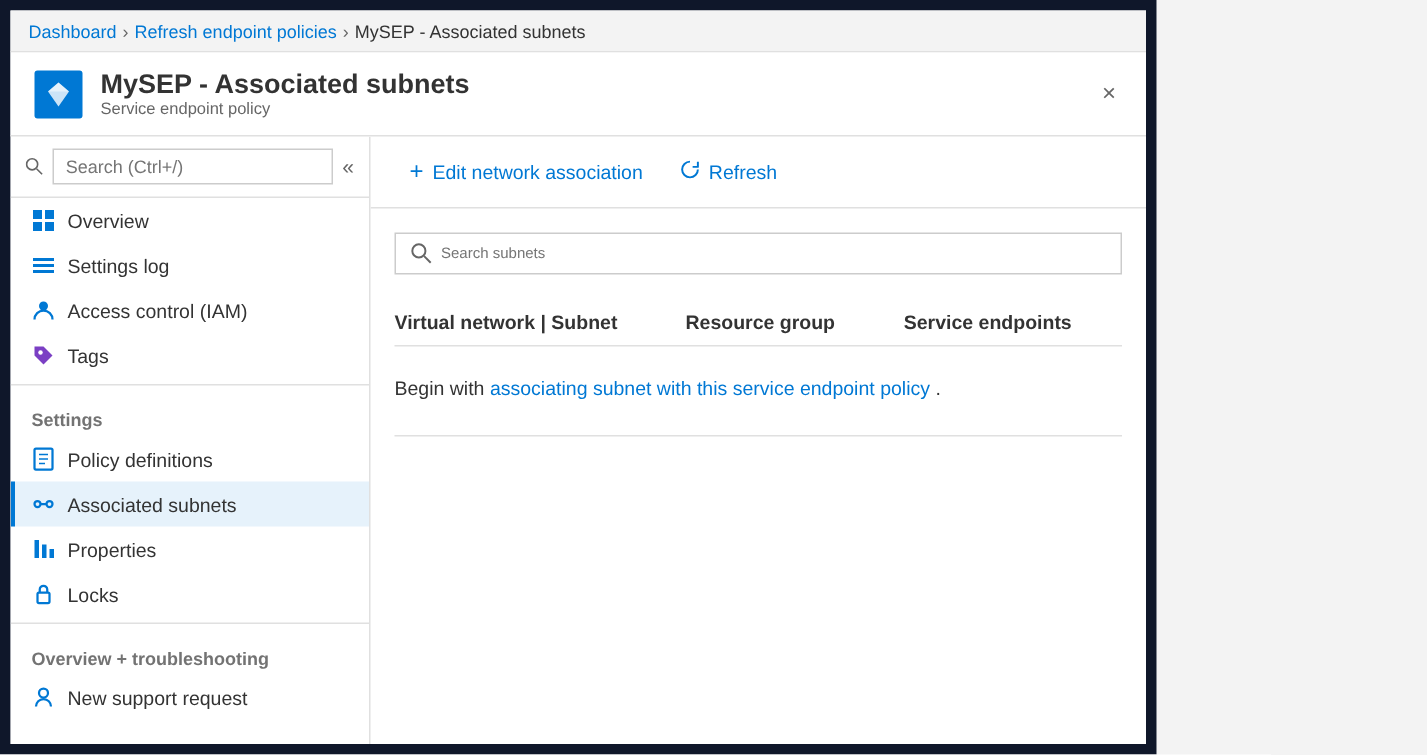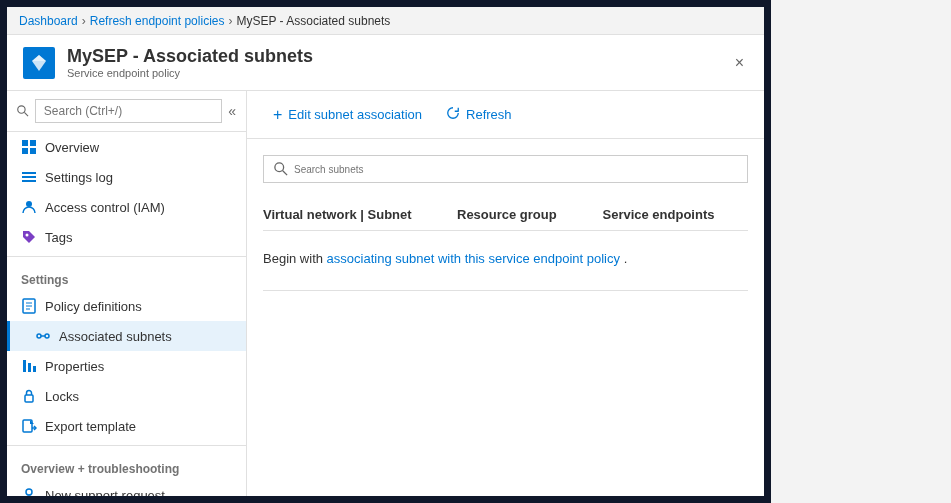--- a/index.html
+++ b/index.html
@@ -14,21 +14,21 @@
     .title-bar-icon svg { width: 20px; height: 20px; }
     .title-text h1 { font-size: 18px; font-weight: 600; color: #333; line-height: 1.2; }
     .title-text p { font-size: 11px; color: #666; }
     .close-btn { position: absolute; right: 12px; top: 50%; transform: translateY(-50%); background: none; border: none; cursor: pointer; font-size: 16px; color: #666; padding: 4px 8px; }
     .main-content { display: flex; flex: 1; overflow: hidden; }
     .sidebar { width: 240px; border-right: 1px solid #e0e0e0; background: #fff; display: flex; flex-direction: column; overflow-y: auto; flex-shrink: 0; }
     .search-box { padding: 8px 10px; border-bottom: 1px solid #e0e0e0; display: flex; align-items: center; gap: 6px; justify-content: center; }
     .search-box input { border: 1px solid #ccc; padding: 4px 8px; width: 100%; font-size: 12px; outline: none; }
     .collapse-btn { background: none; border: none; cursor: pointer; color: #666; font-size: 14px; flex-shrink: 0; }
     .nav-item { display: flex; align-items: center; padding: 7px 14px; cursor: pointer; gap: 8px; color: #333; text-decoration: none; }
-    .nav-item.active { background: #e6f2fb; border-left: 3px solid #0078d4; padding-left: 25px; }
+    .nav-item.active { background: #e6f2fb; border-left: 3px solid #0078d4; padding-left: 11px; }
     .nav-item .icon { width: 16px; height: 16px; flex-shrink: 0; display: flex; align-items: center; justify-content: center; }
     .nav-section-label { padding: 12px 14px 4px; font-size: 12px; font-weight: 600; color: #737373; }
     .nav-divider { border: none; border-top: 1px solid #e0e0e0; margin: 4px 0; }
     .content-area { flex: 1; display: flex; flex-direction: column; overflow: hidden; }
     .toolbar { height: 48px; display: flex; align-items: center; padding: 0 16px; gap: 4px; border-bottom: 1px solid #e0e0e0; }
     .toolbar-btn { display: flex; align-items: center; gap: 6px; padding: 6px 10px; background: none; border: none; cursor: pointer; color: #0078d4; font-size: 13px; }
     .toolbar-btn .icon { font-size: 14px; }
     .content-body { flex: 1; padding: 16px; overflow: auto; }
     .search-subnets { display: flex; align-items: center; border: 1px solid #ccc; padding: 6px 10px; margin-bottom: 16px; gap: 6px; }
     .search-subnets input { border: none; outline: none; flex: 1; font-size: 10px; }
@@ -154,52 +154,41 @@
       </div>
       <div class="nav-item">
         <div class="icon">
           <svg width="16" height="16" viewBox="0 0 16 16">
             <rect x="4" y="7" width="8" height="7" rx="1" stroke="#0078d4" stroke-width="1.5" fill="none"></rect>
             <path d="M5.5 7V5a2.5 2.5 0 015 0v2" stroke="#0078d4" stroke-width="1.5" fill="none"></path>
           </svg>
         </div>
         <span>Locks</span>
       </div>
-      <div class="nav-item">
-        <div class="icon">
-          <svg width="16" height="16" viewBox="0 0 16 16">
-            <rect x="2" y="2" width="9" height="12" rx="1" stroke="#0078d4" stroke-width="1.5" fill="none"></rect>
-            <path d="M9 2l4 4h-4z" fill="#0078d4"></path>
-            <line x1="11" y1="10" x2="14" y2="10" stroke="#0078d4" stroke-width="1.5"></line>
-            <path d="M13 8l2 2-2 2" stroke="#0078d4" stroke-width="1.5" fill="none"></path>
-          </svg>
-        </div>
-        <span>Export template</span>
-      </div>
 
       <hr class="nav-divider">
 
       <div class="nav-section-label">Overview + troubleshooting</div>
       <div class="nav-item">
         <div class="icon">
           <svg width="16" height="16" viewBox="0 0 16 16">
             <circle cx="8" cy="5" r="3" stroke="#0078d4" stroke-width="1.5" fill="none"></circle>
             <path d="M3 14c0-2.8 2.2-5 5-5s5 2.2 5 5" stroke="#0078d4" stroke-width="1.5" fill="none"></path>
           </svg>
         </div>
         <span>New support request</span>
       </div>
     </div>
 
     <div class="content-area">
 
       <div class="toolbar">
         <button class="toolbar-btn">
           <span class="icon" style="font-size:16px; color:#0078d4;">+</span>
-          <span>Edit subnet association</span>
+          <span>Edit network association</span>
         </button>
         <button class="toolbar-btn">
           <span class="icon">
             <svg width="14" height="14" viewBox="0 0 16 16" fill="none">
               <path d="M14 8a6 6 0 01-6 6 6 6 0 01-6-6 6 6 0 016-6" stroke="#0078d4" stroke-width="1.5" fill="none"></path>
               <path d="M14 2v4h-4" stroke="#0078d4" stroke-width="1.5" fill="none" stroke-linejoin="round"></path>
             </svg>
           </span>
           <span>Refresh</span>
         </button>

